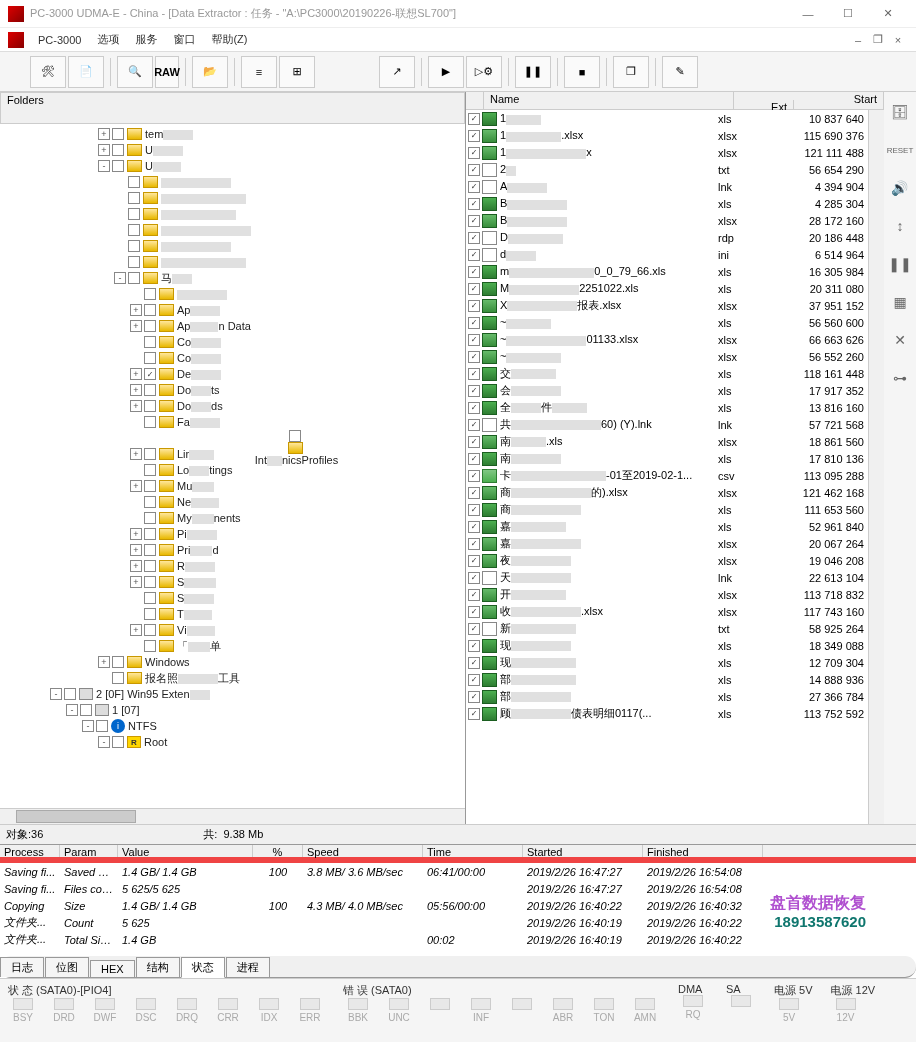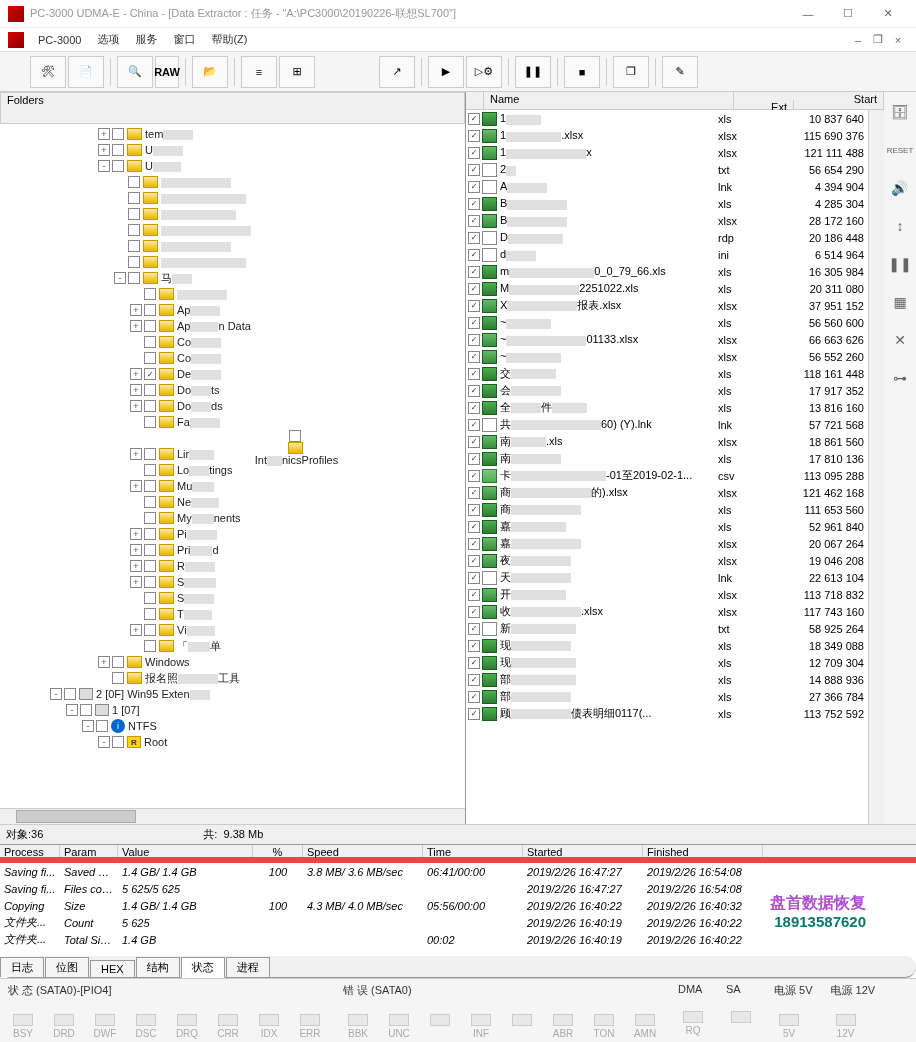--- a/index.html
+++ b/index.html
@@ -81,21 +81,21 @@
 .pw-time { width: 100px; }
 .pw-started { width: 120px; }
 .pw-finished { width: 120px; }
 
 .tabbar { height: 22px; background: #f0f0f0; display: flex; align-items: flex-end; border-bottom: 1px solid #999; border-radius: 11px; }
 .tab { padding: 2px 10px; border: 1px solid #999; border-bottom: none; background: #f5f5f5; margin-right: 1px; }
 .tab.active { background: #fff; border-bottom: 1px solid #fff; margin-bottom: -1px; }
 
 .hardware { height: 64px; background: #f5f5f5; display: flex; align-items: flex-start; padding: 4px 8px; border-top: 1px solid #ccc; }
 .hwgroup { margin-right: 18px; }
-.hwtitle { color: #333; margin-bottom: 16px; }
+.hwtitle { color: #333; margin-bottom: 0; }
 .hwleds { display: flex; gap: 11px; }
 .hwled { display: flex; flex-direction: column; align-items: center; width: 30px; }
 .hwled .led { width: 20px; height: 12px; background: #e8e8e8; border: 1px solid #ccc; margin-bottom: 2px; }
 .hwled .lbl { color: #aaa; font-size: 10px; }
 
 .wmark { position: absolute; right: 50px; bottom: 128px; color: #b050d0; font-size: 16px; font-weight: bold; pointer-events: none; }
 .wmark2 { position: absolute; right: 50px; bottom: 112px; color: #0f766e; font-size: 15px; font-weight: bold; pointer-events: none; }
 </style>
 </head>
 <body>

